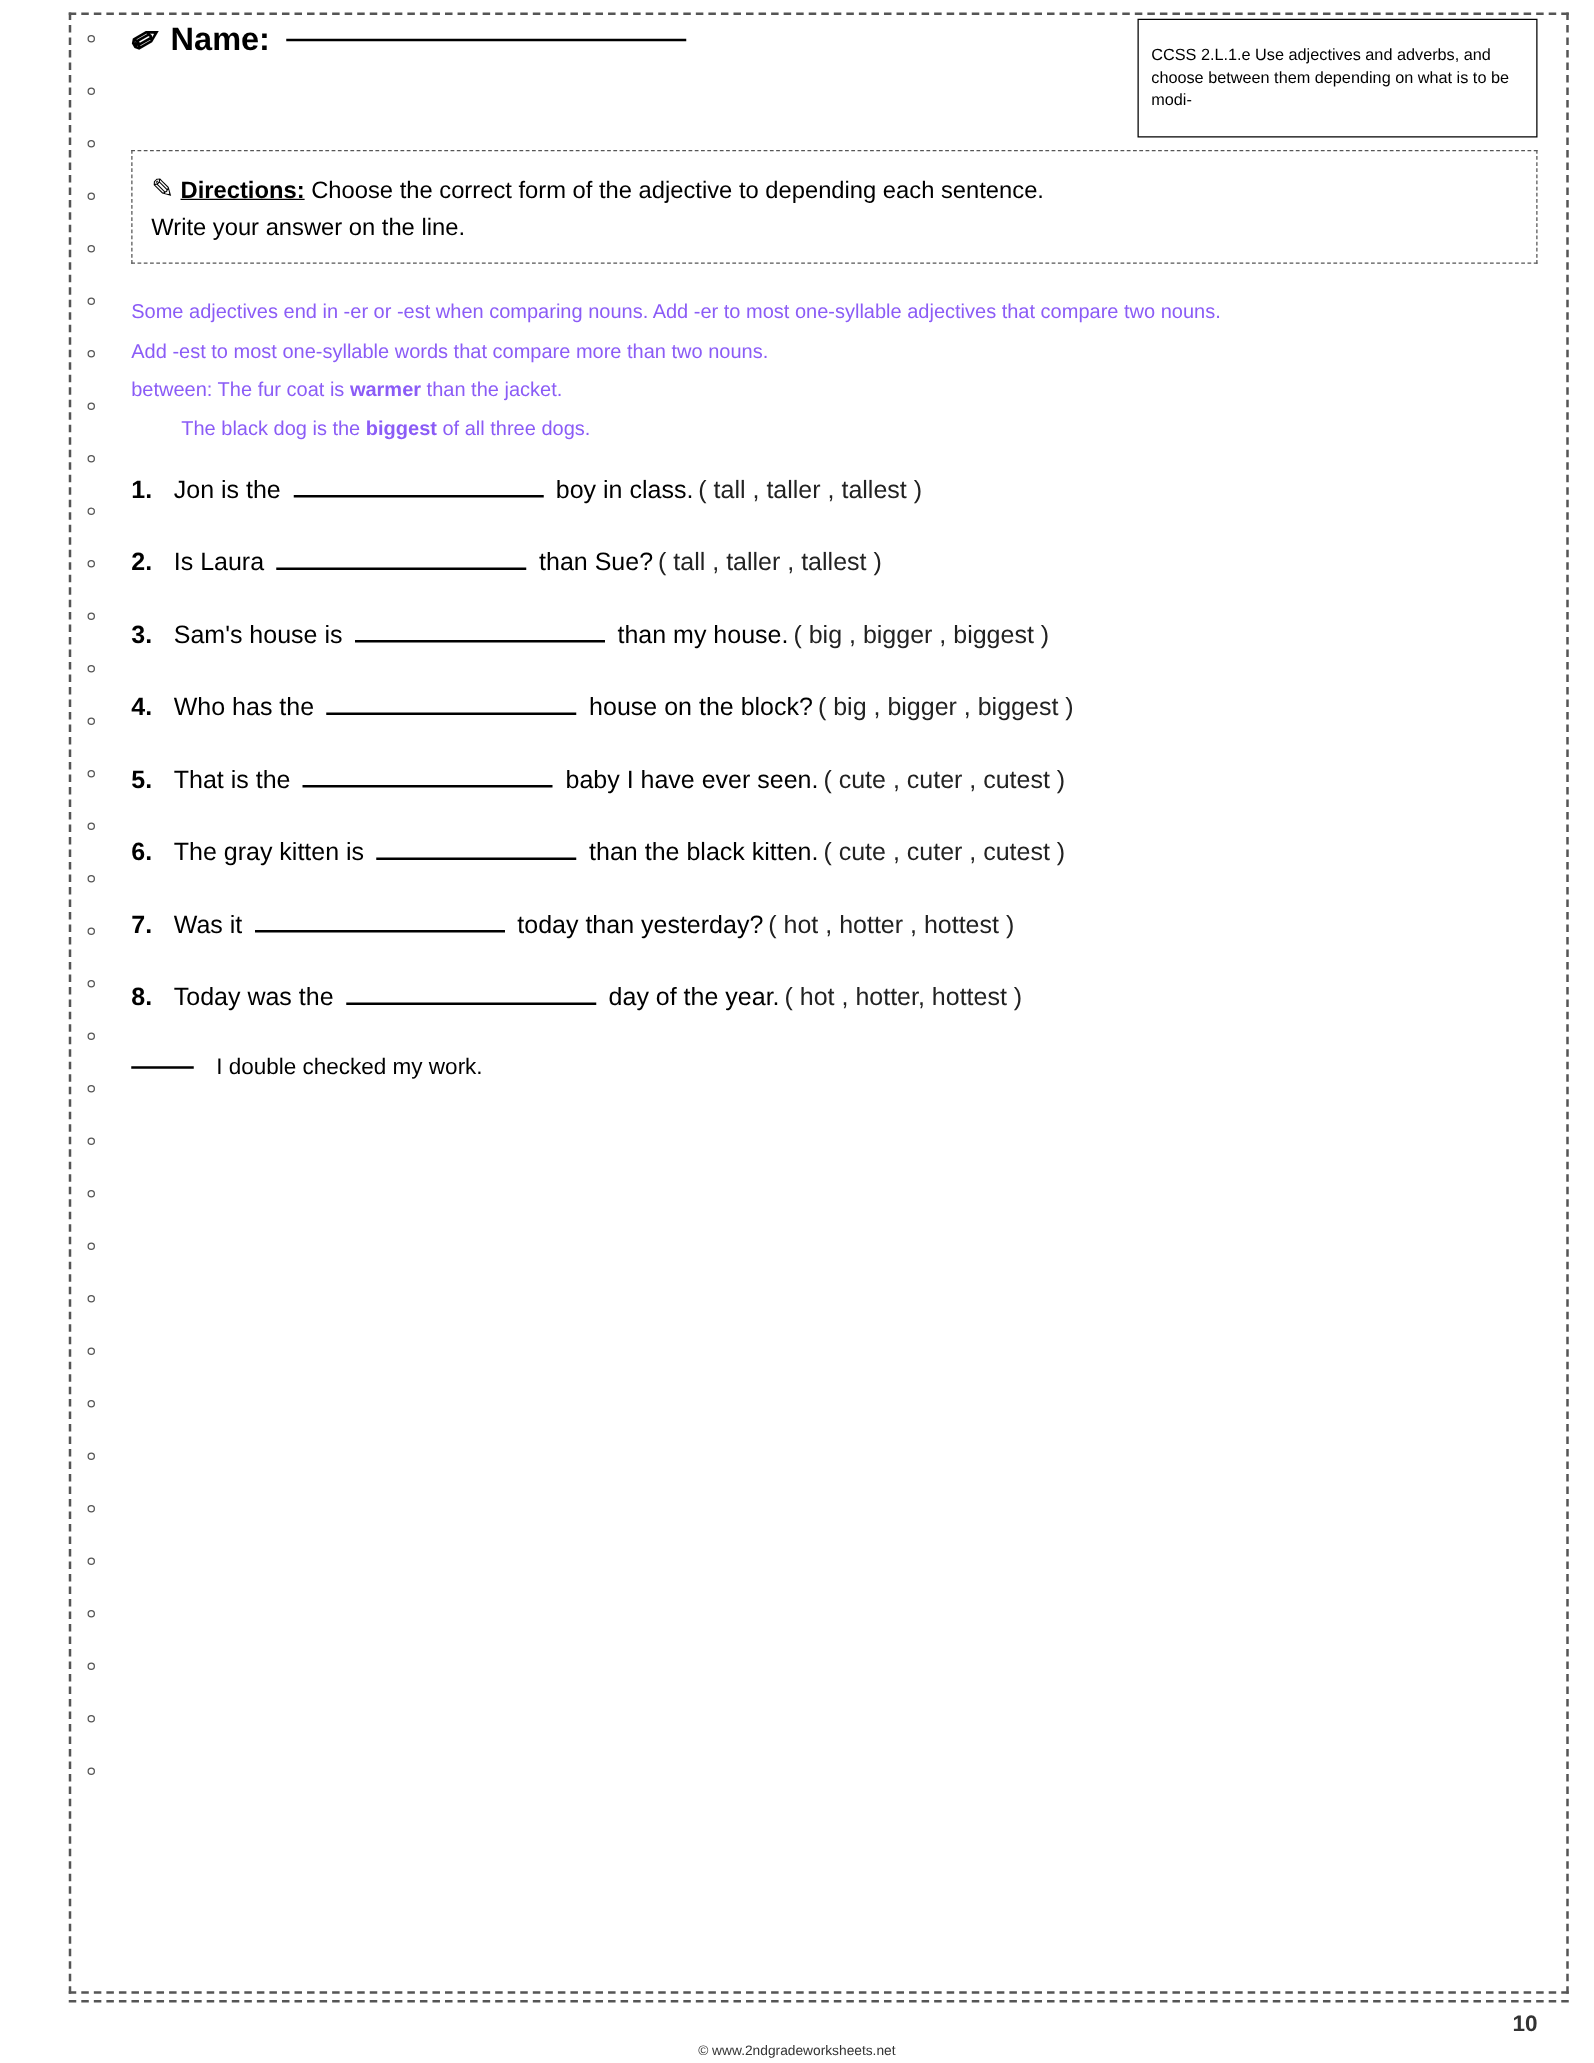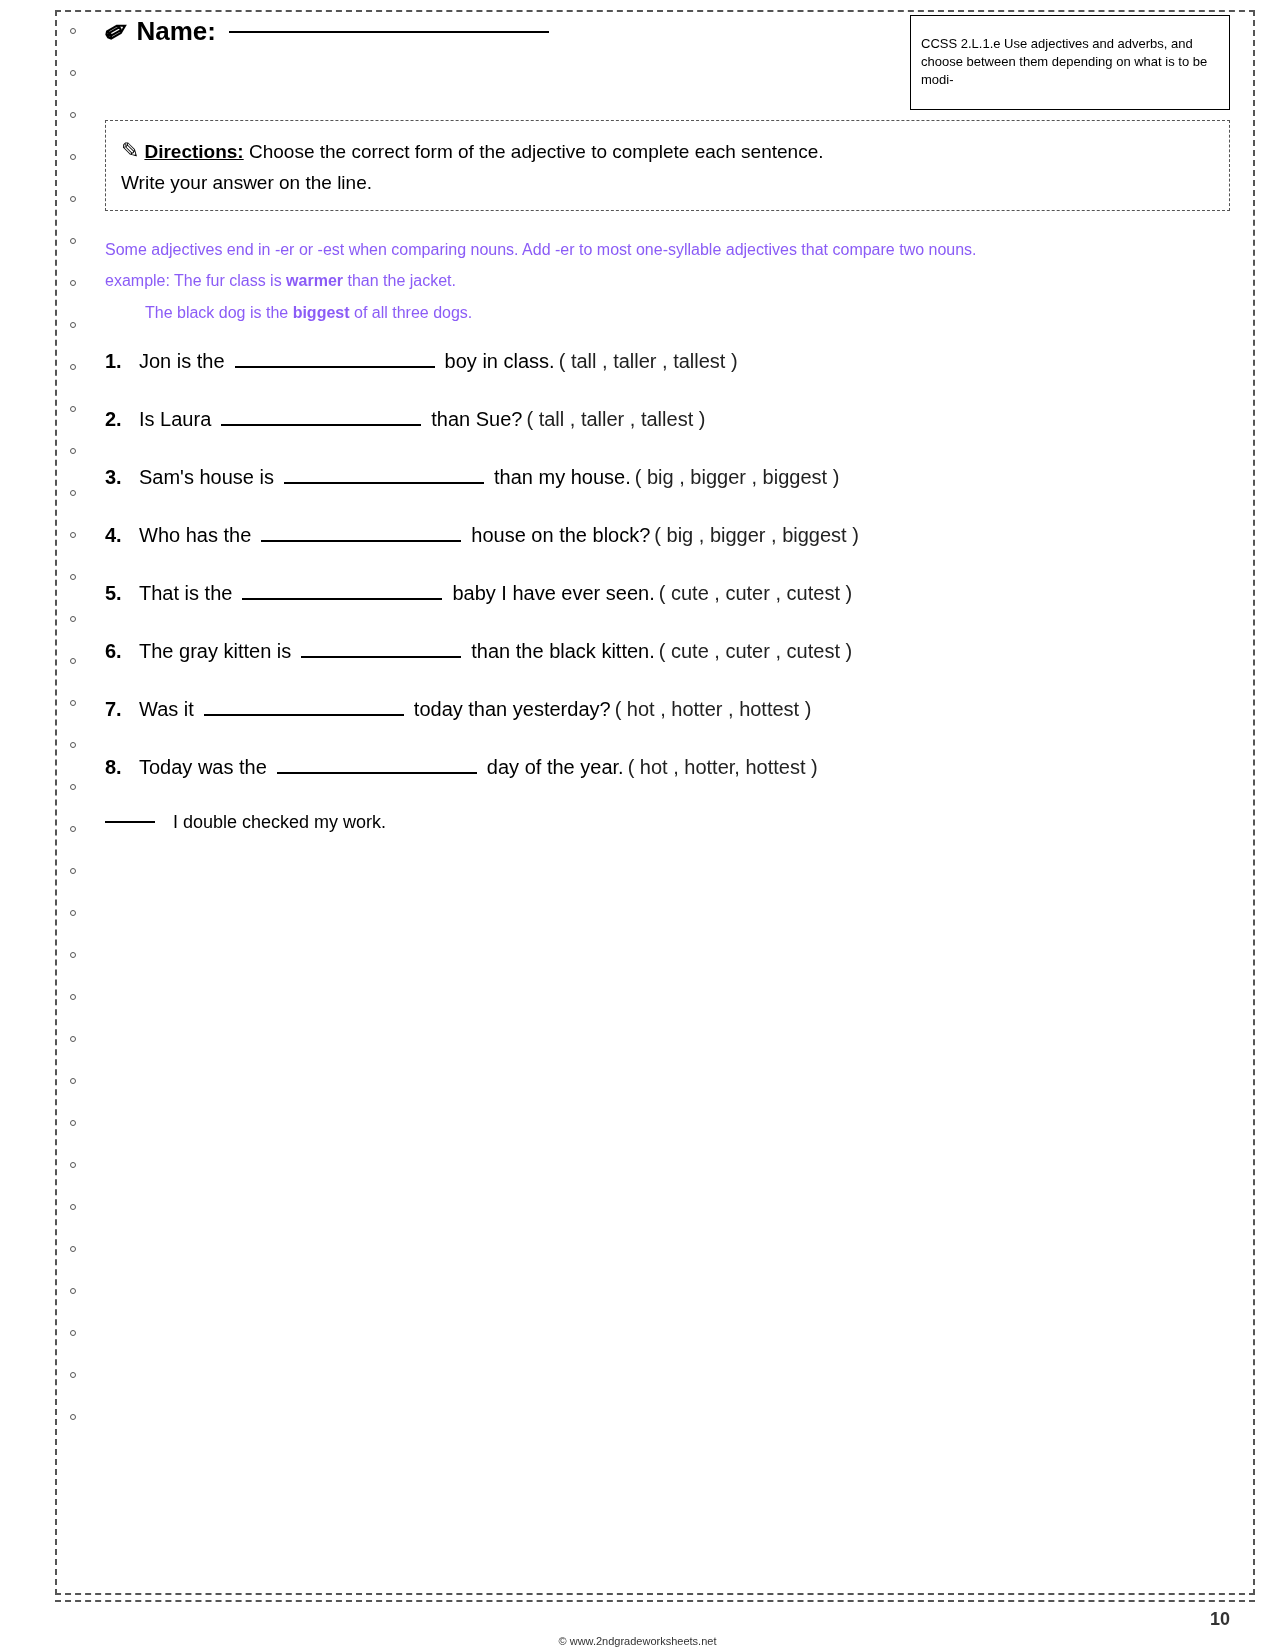--- a/index.html
+++ b/index.html
@@ -300,29 +300,30 @@
         <span class="name-line"></span>
       </div>
       <div class="ccss-box">
         <span>CCSS 2.L.1.e Use adjectives and adverbs, and choose between them depending on what is to be modi-</span>
       </div>
     </div>
 
 
     <div class="directions-box">
       <span class="directions-icon">✎</span><span class="directions-label">Directions:</span>
-      <span>Choose the correct form of the adjective to complete each sentence.</span>
+      <span>Choose the correct form of the adjective to depending each sentence.</span>
       <br>
       <span>Write your answer on the line.</span>
     </div>
 
     <div class="info-section">
       <p>Some adjectives end in -er or -est when comparing nouns.  Add -er to most one-syllable adjectives that compare two nouns.</p>
+      <p>Add -est to most one-syllable words that compare more than two nouns.</p>
       <p>
-        <span>example: The fur class is </span><span class="bold-word">warmer</span><span> than the jacket.</span>
+        <span>between: The fur coat is </span><span class="bold-word">warmer</span><span> than the jacket.</span>
       </p>
       <p style="padding-left: 40px;">
         <span>The black dog is the </span><span class="bold-word">biggest</span><span> of all three dogs.</span>
       </p>
     </div>
 
     <div class="questions">
 
       <div class="question">
         <span class="q-num">1.</span>

